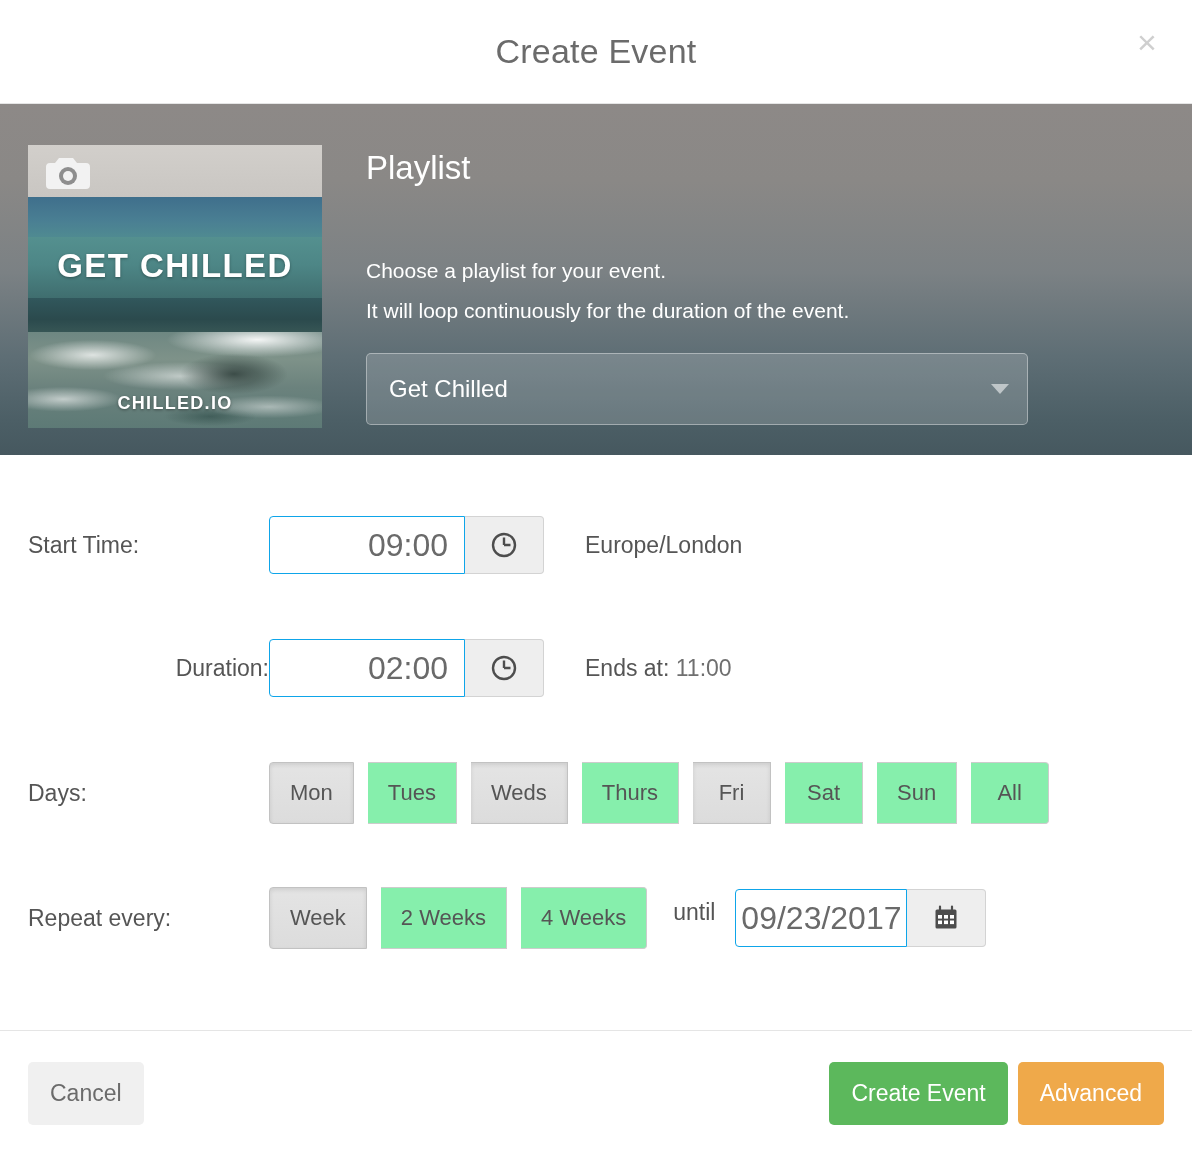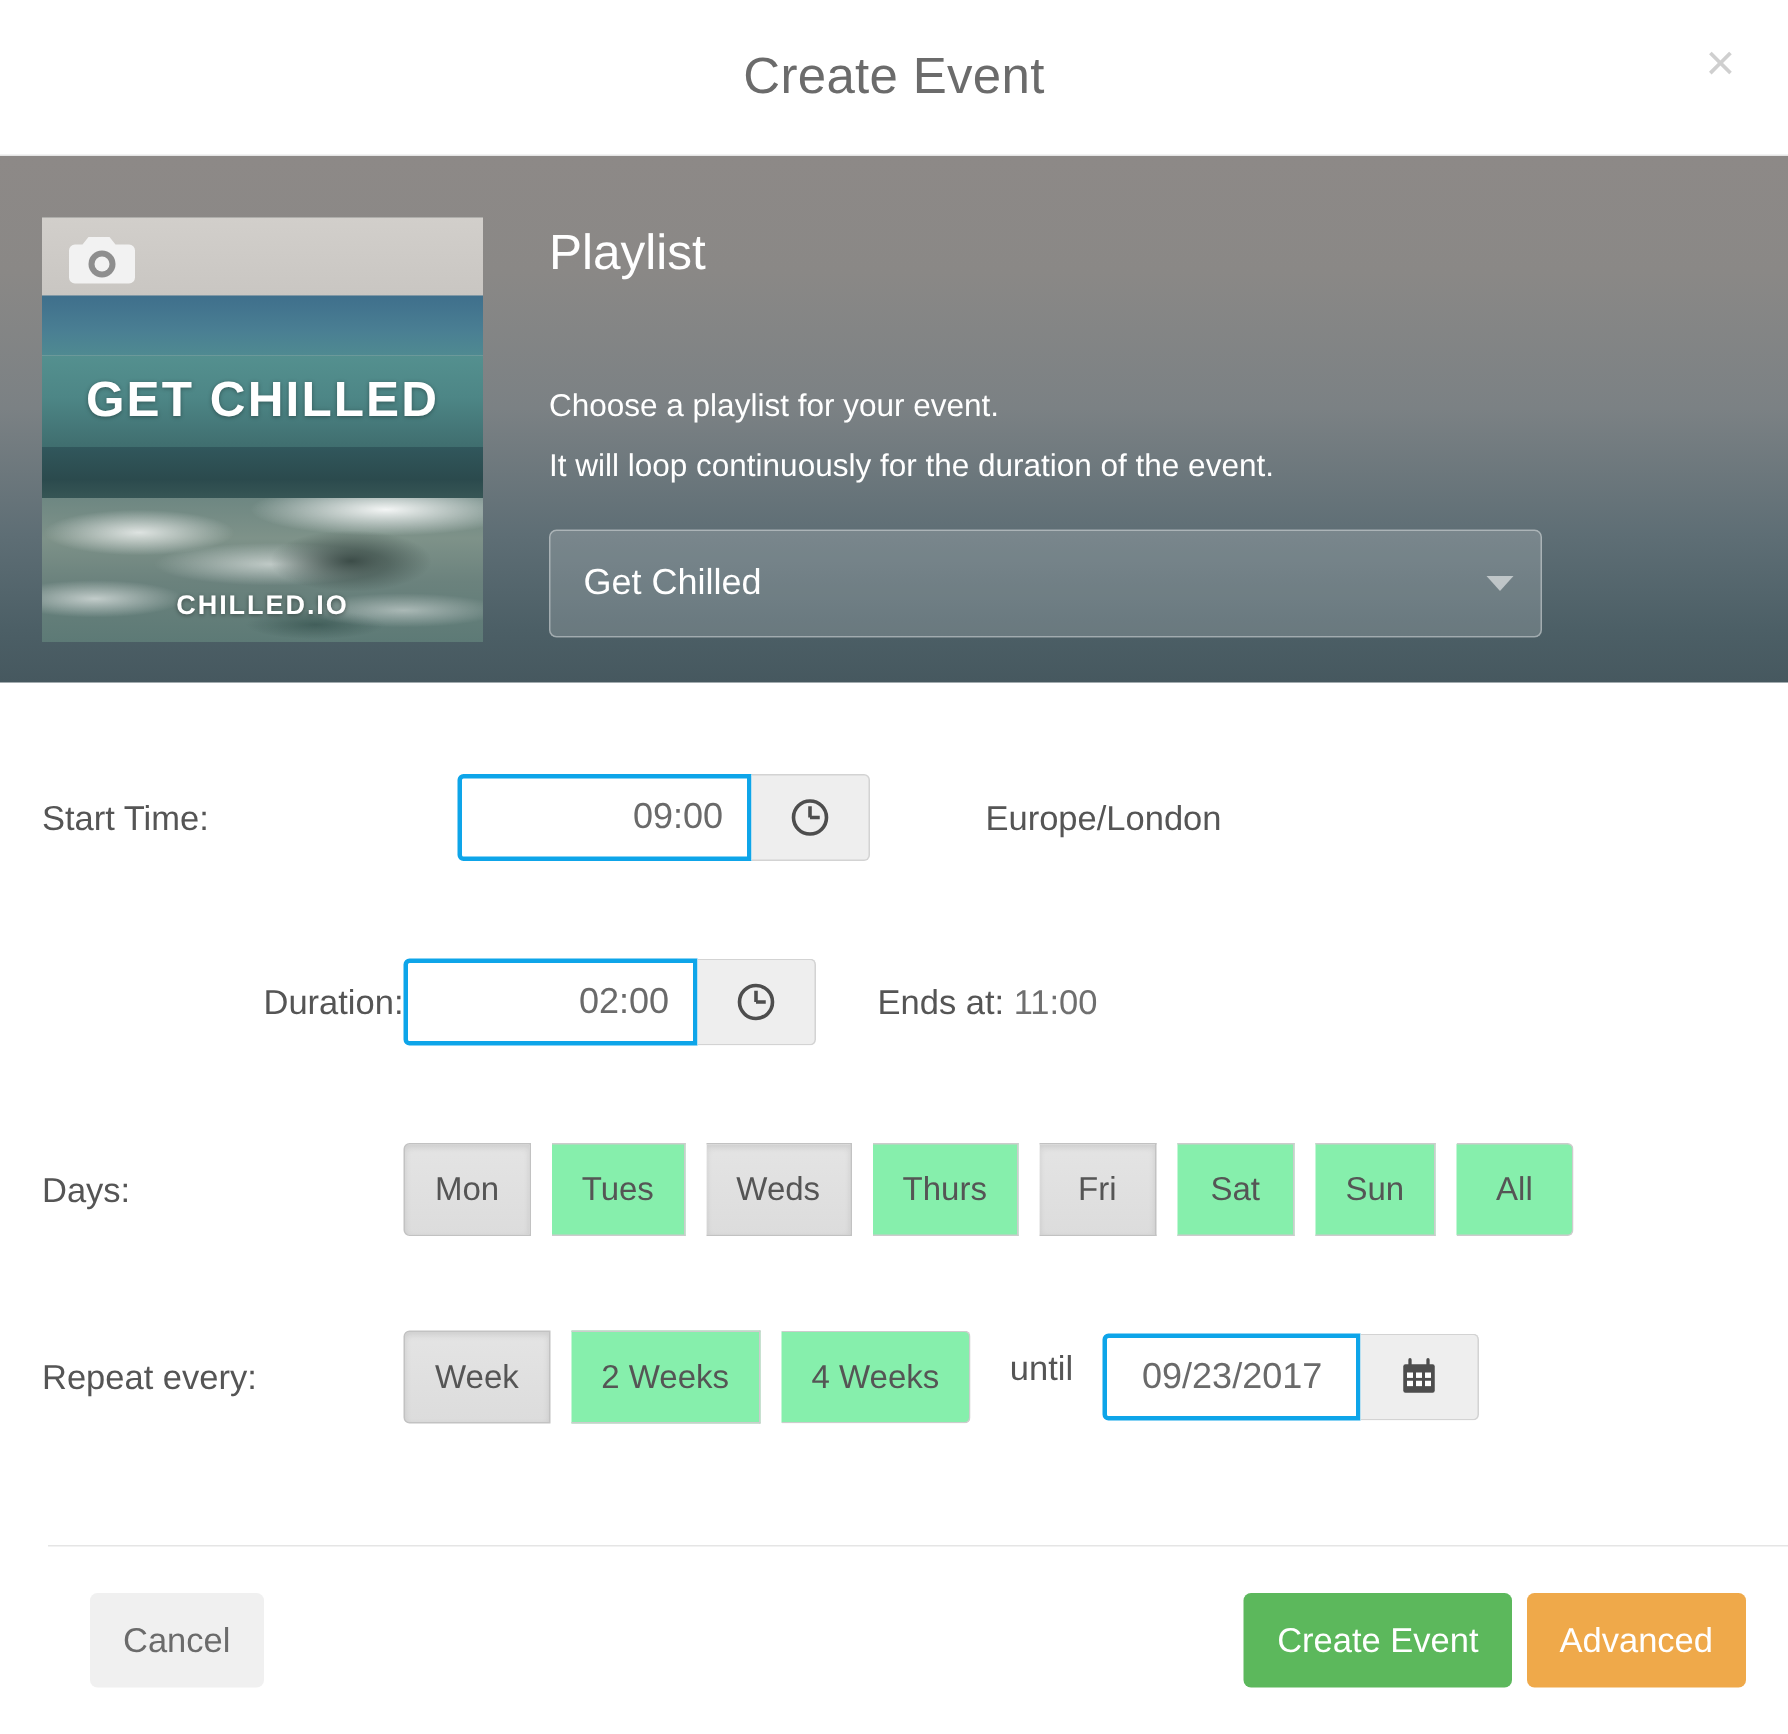--- a/index.html
+++ b/index.html
@@ -103,32 +103,32 @@
     display: flex; align-items: center; justify-content: space-between;
     padding: 0 18px 0 22px; cursor: pointer;
   }
   .playlist-select .value { font-size: 24px; color: #ffffff; }
   .caret { width:0; height:0; border-left:9px solid transparent; border-right:9px solid transparent;
            border-top: 10px solid rgba(255,255,255,.55); }
 
   
   .body { flex: 1; padding: 0 28px; }
   .form-row { display: flex; align-items: center; }
-  .row-start { margin-top: 61px; gap: 36px; }
+  .row-start { margin-top: 61px; }
   .row-duration { margin-top: 65px; text-align: right; }
   .row-days { margin-top: 65px; }
   .row-repeat { margin-top: 63px; }
 
   .row-label { width: 241px; flex: none; font-size: 23px; color: #555; }
 
   .input-group { display: flex; align-items: stretch; }
   .text-input {
-    height: 58px; border: 3px solid #0ea5e9; background:#fff; border-radius: 4px 0 0 4px;
+    height: 58px; border: 1px solid #0ea5e9; background:#fff; border-radius: 4px 0 0 4px;
     display: flex; align-items: center; justify-content: flex-end;
-    padding: 0 16px; font-size: 24px; color:#6a6a6a;
+    padding: 0 16px; font-size: 32px; color:#6a6a6a;
   }
   .time-input { width: 196px; }
   .date-input { width: 172px; border-radius: 4px 0 0 4px; justify-content: center; }
   .addon {
     width: 79px; border: 1px solid #d3d3d3; border-left: none; border-radius: 0 4px 4px 0;
     background: #eeeeee; display:flex; align-items:center; justify-content:center; cursor:pointer;
   }
   .side-note { margin-left: 41px; font-size: 23px; color:#555; }
   .side-note .muted { color:#6f6f6f; }
 
@@ -147,21 +147,20 @@
     box-shadow: inset 0 2px 4px rgba(0,0,0,.10);
     border-color: #c2c2c2;
   }
   .until-label { margin: 0 20px 12px 26px; font-size: 23px; color:#555; }
 
   
   .modal-footer {
     height: 126px; border-top: 1px solid #e5e5e5;
     display: flex; align-items: center; justify-content: space-between;
     padding: 0 28px;
-    margin-left: 32px;
   }
   .btn {
     border: none; border-radius: 5px; font-size: 23px; cursor: pointer;
     font-family: "Liberation Sans", sans-serif; padding: 0 22px; height: 63px;
     display: flex; align-items: center; justify-content: center;
   }
   .btn-cancel { background: #f0f0f0; color: #6b6b6b; }
   .footer-right { display: flex; gap: 10px; }
   .btn-create { background: #5cb85c; color: #ffffff; }
   .btn-advanced { background: #efa94a; color: #ffffff; }

